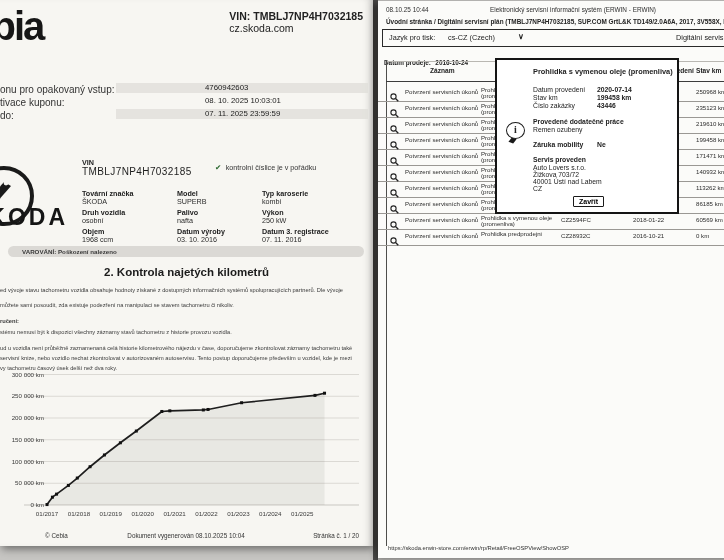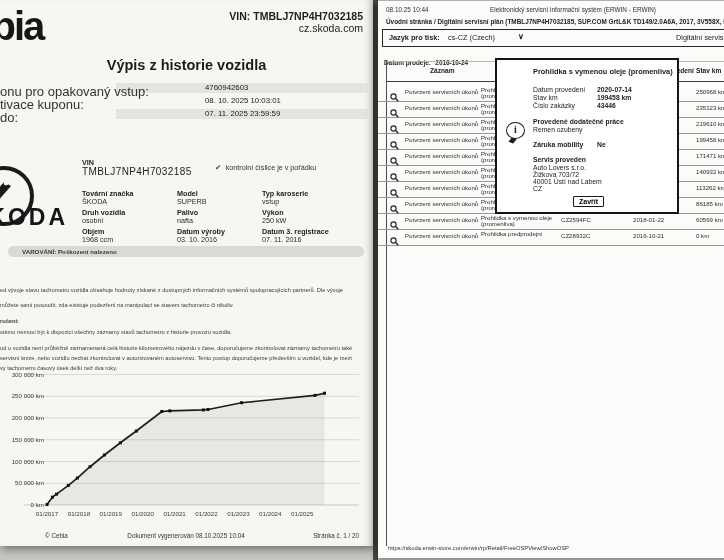--- a/index.html
+++ b/index.html
@@ -17,45 +17,45 @@
   }
   #right-paper{
     left:378px;top:1px;width:370px;height:557px;background:#fbfbf9;
     box-shadow:-2px 2px 7px rgba(0,0,0,.4);
   }
   .gap-line{position:absolute;left:373px;top:0;width:5px;height:560px;background:#4d4c4a}
   .corner-mark{position:absolute;left:2px;top:0;width:30px;height:6px;background:#343433;transform:rotate(-3deg);opacity:.85}
 
   
   .cebia-logo{font-weight:800;font-size:40px;letter-spacing:-2px;color:#161616}
-  .vin-top{text-align:right;font-size:10.5px;line-height:12px}
+  .vin-top{text-align:left;font-size:10.5px;line-height:12px}
   .vin-top b{font-size:10.5px}
   .doc-title{width:100%;text-align:center;font-weight:bold;font-size:14.5px;color:#1c1c1c}
   .smudge{background:#e0ded9;opacity:.8}
-  .coupon-label{font-size:13px;color:#333}
+  .coupon-label{font-size:10px;color:#333}
   .coupon-value{font-size:7.8px;font-weight:400;color:#222}
   .sec-title{width:100%;text-align:center;font-weight:bold;font-size:11.5px;color:#1b1b1b}
   .flabel{font-size:7.2px;font-weight:bold;color:#222}
   .fvalue{font-size:7.2px;color:#2c2c2c}
   .vin-big{font-size:10px;letter-spacing:.4px;color:#1d1d1d}
   .check{color:#2f6b33;font-size:7.4px}
   .check-txt{font-size:7.2px;color:#333}
   .warn-bar{left:8px;top:246px;width:356px;height:11px;background:#dbd9d5;border-radius:6px}
   .warn-txt{font-size:6.2px;font-weight:bold;color:#3a3a3a;padding:2px 0 0 14px}
   .para{font-size:5.7px;color:#3a3a3a;white-space:nowrap}
   .para.b{font-weight:bold}
   .foot{font-size:6.3px;color:#333}
   .skoda-circle{left:-26px;top:166px;width:52px;height:52px;border:4px solid #1a1a1a;border-radius:50%}
   .skoda-word{left:-30px;top:204px;font-size:23px;font-weight:800;letter-spacing:3px;color:#151515}
 
   
   .tiny{font-size:6.4px;color:#2e2e2e}
   .tinyb{font-size:6.4px;font-weight:bold;color:#232323;white-space:nowrap}
   .lang-bar{left:4px;top:28px;width:366px;height:16px;border:1px solid #2a2a2a;background:#fbfbf9}
-  .lang-label{font-size:7.3px;font-weight:bold}
+  .lang-label{font-size:7.3px;font-weight:normal}
   .lang-value{font-size:7.3px}
   .chev{font-size:8px;font-weight:bold}
   .table-topline{left:8px;top:60px;width:362px;height:0;border-top:1px solid #b9b7b2}
   .table-vline{left:8px;top:60px;width:0;height:485px;border-left:1px solid #4e4e4c}
   .thead{font-size:6.6px;font-weight:bold;color:#222}
   .head-line{left:8px;top:80px;width:362px;height:0;border-top:1.4px solid #3c3c3c}
   .trow{position:absolute;left:0;width:372px;height:16px;border-bottom:1px solid #9a9894}
   .trow .mag{position:absolute;left:12px;top:3px}
   .trow .c-rec{position:absolute;left:27px;top:3px;font-size:6.1px;color:#2d2d2d;white-space:nowrap}
   .trow .c-svc{position:absolute;left:103px;top:1.5px;font-size:6.1px;color:#2d2d2d;width:76px;line-height:6.8px}
@@ -93,21 +93,20 @@
 
 <div id="left-paper" class="paper">
 
   <div class="abs cebia-logo" style="left:-49px;top:4px">cebia</div>
 
   <div class="abs vin-top" style="right:10px;top:10px">
     <b>VIN: TMBLJ7NP4H7032185</b><br>
     <span>cz.skoda.com</span>
   </div>
 
-  <div class="abs doc-title" style="top:57px">Výpis z historie vozidla</div>
 
   <div class="abs smudge" style="left:116px;top:83px;width:252px;height:10px"></div>
   <div class="abs smudge" style="left:116px;top:109px;width:252px;height:10px"></div>
 
   <div class="abs coupon-label" style="left:0;top:84px">onu pro opakovaný vstup:</div>
   <div class="abs coupon-value" style="left:205px;top:83px">4760942603</div>
   <div class="abs coupon-label" style="left:0;top:97px">tivace kuponu:</div>
   <div class="abs coupon-value" style="left:205px;top:96px">08. 10. 2025 10:03:01</div>
   <div class="abs coupon-label" style="left:0;top:110px">do:</div>
   <div class="abs coupon-value" style="left:205px;top:109px">07. 11. 2025 23:59:59</div>
@@ -127,40 +126,41 @@
   <div class="abs" style="left:215px;top:156px">
     <span class="check">✔</span>
     <span class="check-txt">kontrolní číslice je v pořádku</span>
   </div>
 
   <div class="abs flabel" style="left:82px;top:189px">Tovární značka</div>
   <div class="abs fvalue" style="left:82px;top:197px">ŠKODA</div>
   <div class="abs flabel" style="left:177px;top:189px">Model</div>
   <div class="abs fvalue" style="left:177px;top:197px">SUPERB</div>
   <div class="abs flabel" style="left:262px;top:189px">Typ karoserie</div>
-  <div class="abs fvalue" style="left:262px;top:197px">vstup</div>
+  <div class="abs fvalue" style="left:262px;top:197px">kombi</div>
 
   <div class="abs flabel" style="left:82px;top:208px">Druh vozidla</div>
   <div class="abs fvalue" style="left:82px;top:216px">osobní</div>
   <div class="abs flabel" style="left:177px;top:208px">Palivo</div>
   <div class="abs fvalue" style="left:177px;top:216px">nafta</div>
   <div class="abs flabel" style="left:262px;top:208px">Výkon</div>
   <div class="abs fvalue" style="left:262px;top:216px">250 kW</div>
 
   <div class="abs flabel" style="left:82px;top:227px">Objem</div>
   <div class="abs fvalue" style="left:82px;top:235px">1968 ccm</div>
   <div class="abs flabel" style="left:177px;top:227px">Datum výroby</div>
   <div class="abs fvalue" style="left:177px;top:235px">03. 10. 2016</div>
   <div class="abs flabel" style="left:262px;top:227px">Datum 3. registrace</div>
   <div class="abs fvalue" style="left:262px;top:235px">07. 11. 2016</div>
 
   <div class="abs warn-bar">
     <div class="warn-txt">VAROVÁNÍ: Poškození nalezeno</div>
   </div>
 
+  <div class="abs sec-title" style="top:266px">2. Kontrola najetých kilometrů</div>
 
   <div class="abs para" style="left:0;top:287px">ed vývoje stavu tachometru vozidla obsahuje hodnoty získané z dostupných informačních systémů spolupracujících partnerů. Dle vývoje</div>
   <div class="abs para" style="left:0;top:302px">můžete sami posoudit, zda existuje podezření na manipulaci se stavem tachometru či nikoliv.</div>
   <div class="abs para b" style="left:0;top:318px">ručení:</div>
   <div class="abs para" style="left:0;top:329px">stému nemusí být k dispozici všechny záznamy stavů tachometru z historie provozu vozidla.</div>
   <div class="abs para" style="left:0;top:345px">ud u vozidla není průběžně zaznamenaná celá historie kilometrového nájezdu v čase, doporučujeme zkontrolovat záznamy tachometru také</div>
   <div class="abs para" style="left:0;top:355px">servisní knize, nebo vozidlo nechat zkontrolovat v autorizovaném autoservisu. Tento postup doporučujeme především u vozidel, kde je mezi</div>
   <div class="abs para" style="left:0;top:365px">vy tachometru časový úsek delší než dva roky.</div>
 
   <svg class="abs" style="left:0;top:362px" width="372" height="163">

